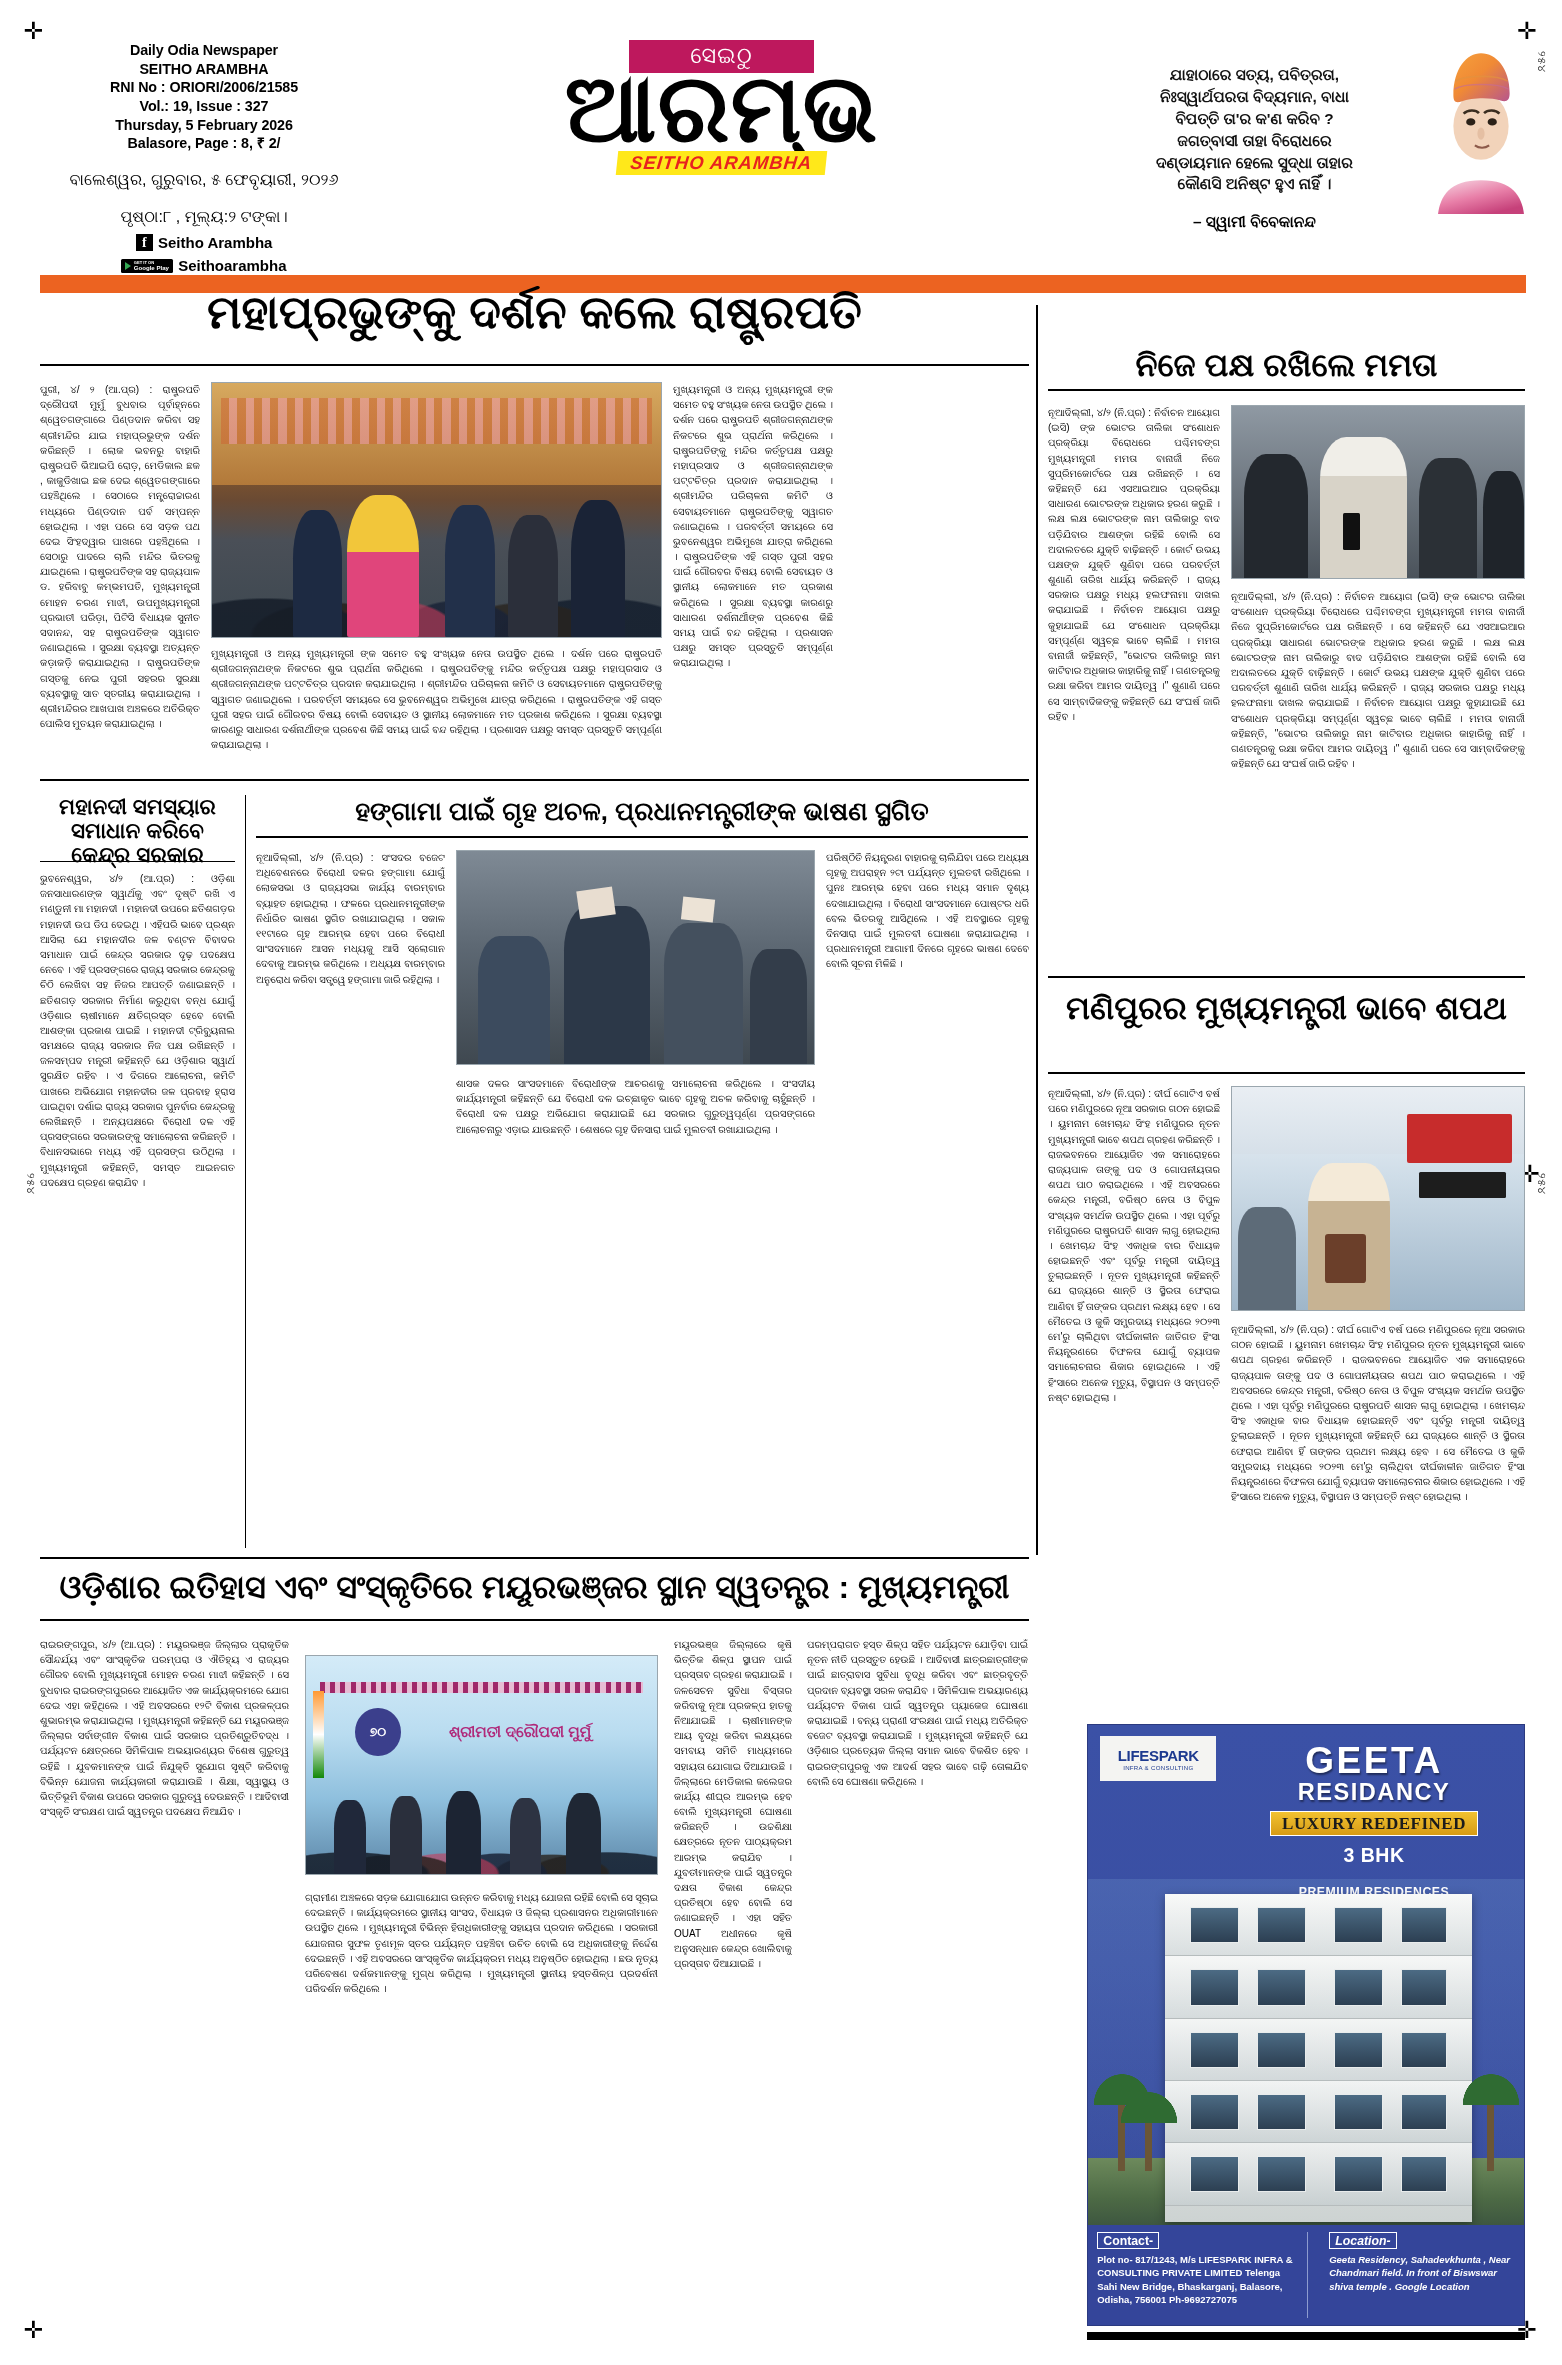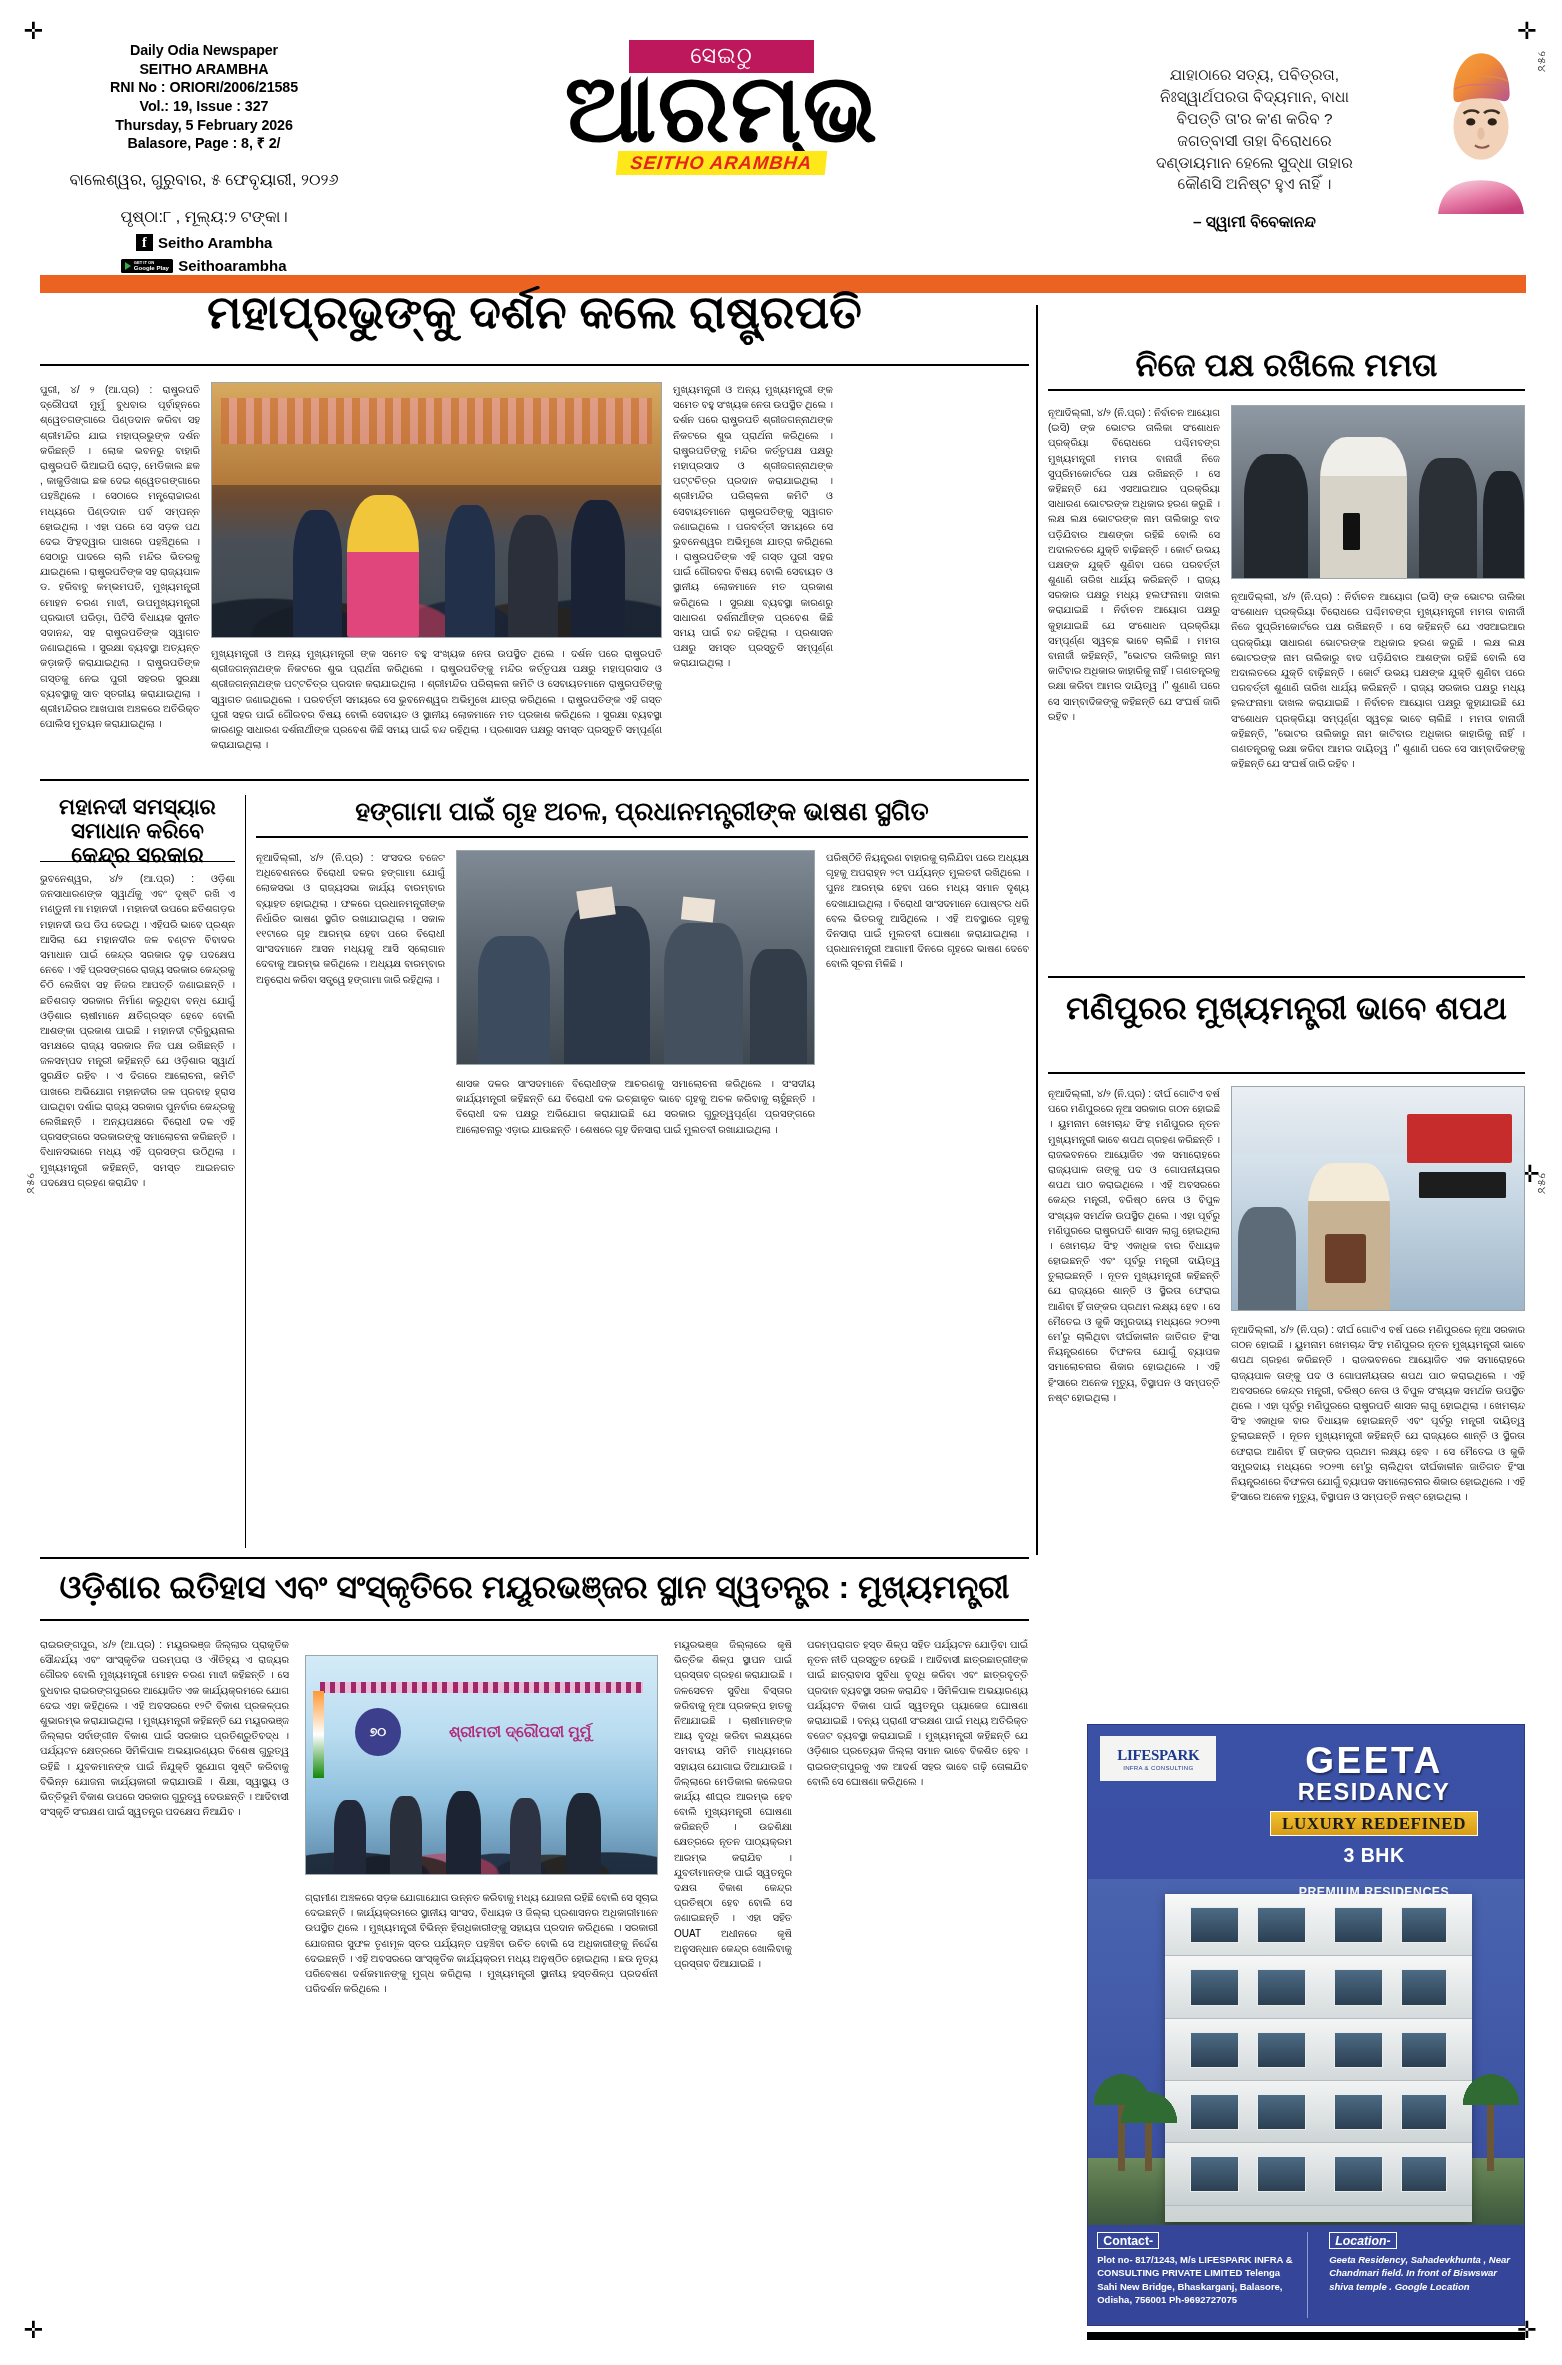--- a/index.html
+++ b/index.html
@@ -130,21 +130,21 @@
     transform: skewX(-6deg);
   }
 
   .mast-right {
     width: 451px;
     position: relative;
     padding-top: 32px;
     padding-right: 92px;
     text-align: center;
   }
-  .quote-line { font-size: 15.4px; line-height: 1.42; font-weight: normal; color: #111; }
+  .quote-line { font-size: 15.4px; line-height: 1.42; font-weight: bold; color: #111; }
   .quote-author { font-size: 15.4px; font-weight: bold; margin-top: 18px; }
   .viv-portrait {
     position: absolute;
     right: 0px; top: 8.2px;
     width: 90px; height: 174px;
   }
 
   
   .orange-bar {
     position: absolute;
@@ -230,21 +230,21 @@
     overflow: hidden;
   }
   .ad-logo {
     position: absolute; left: 12.3px; top: 11.3px;
     width: 116px; height: 45px;
     background: #f4f4f2;
     display: flex; align-items: center; justify-content: center;
     flex-direction: column;
   }
   .ad-logo .lg-main {
-    color: #1d3a8f; font-weight: bold; font-size: 15px; letter-spacing: -0.3px; font-family: Liberation Serif, serif;
+    color: #1d3a8f; font-weight: bold; font-size: 15px; letter-spacing: -0.3px;
   }
   .ad-logo .lg-sub { color: #1d3a8f; font-size: 6.1px; letter-spacing: 0.3px; }
   .ad-title {
     position: absolute; right: 27px; top: 15.4px;
     text-align: center; width: 246px;
   }
   .ad-title .t1 {
     font-size: 37px; font-weight: bold; letter-spacing: 2.6px;
     text-shadow: 1px 1.5px 2px rgba(0,0,0,.45);
   }

